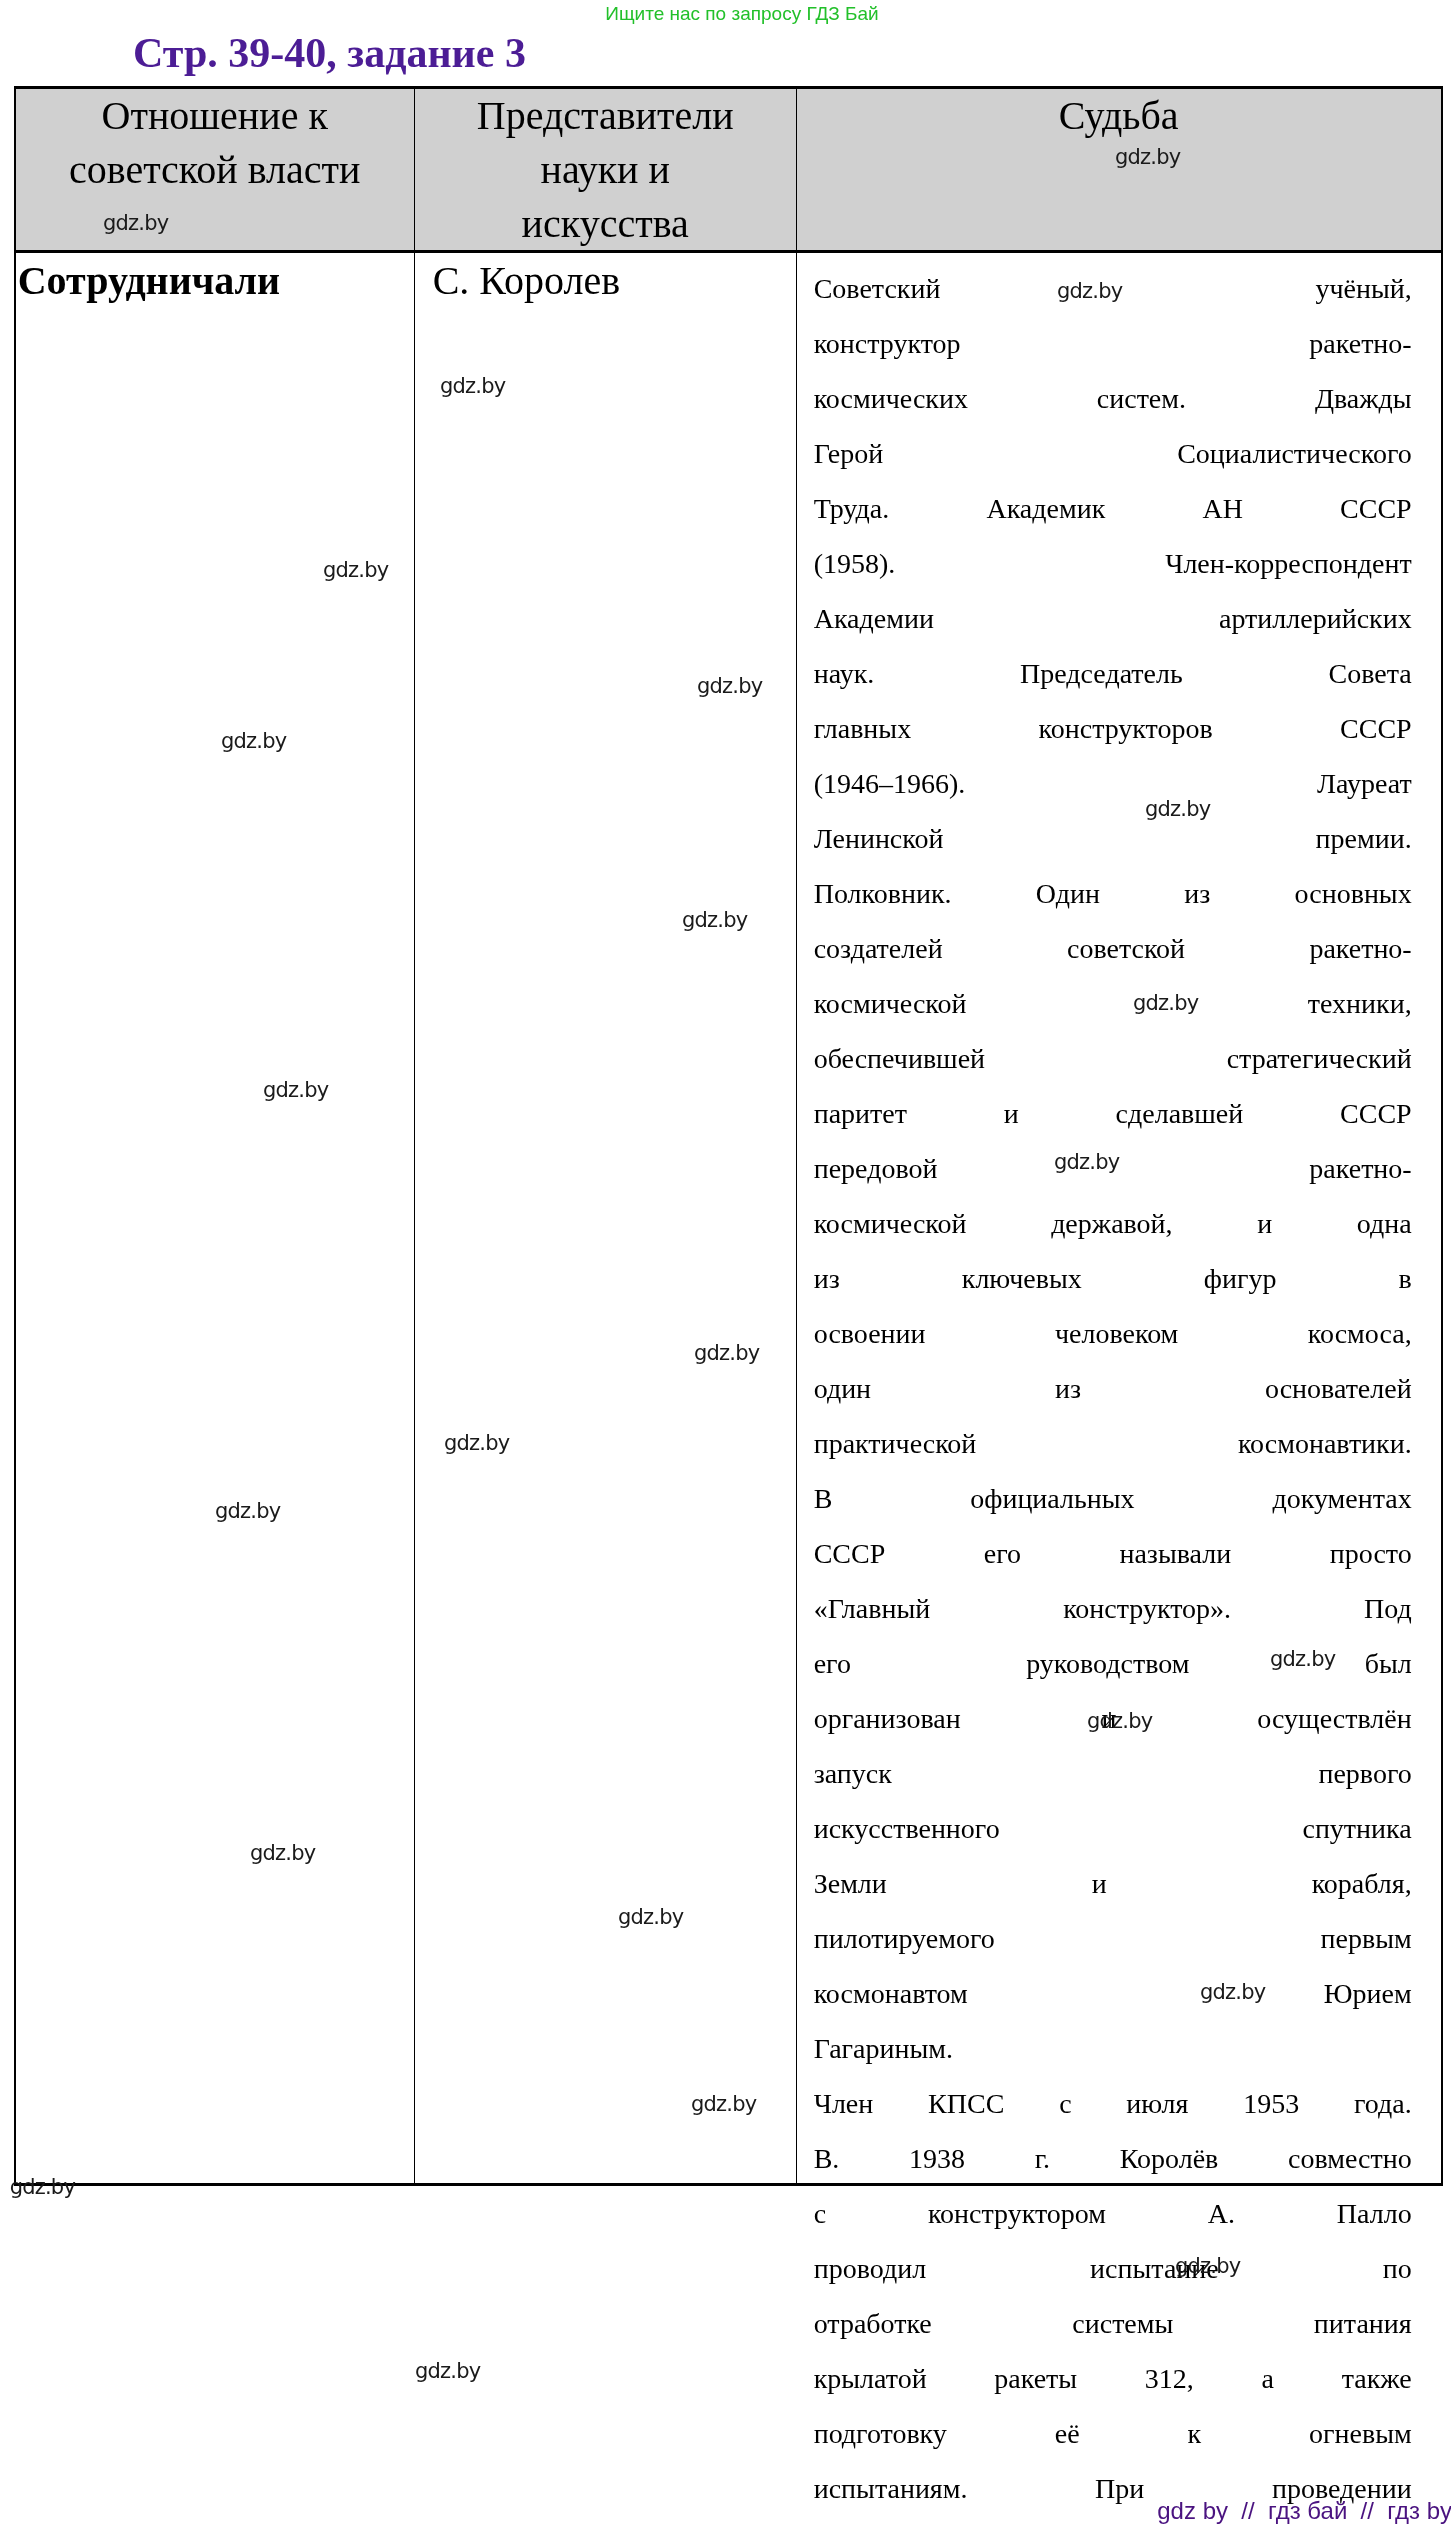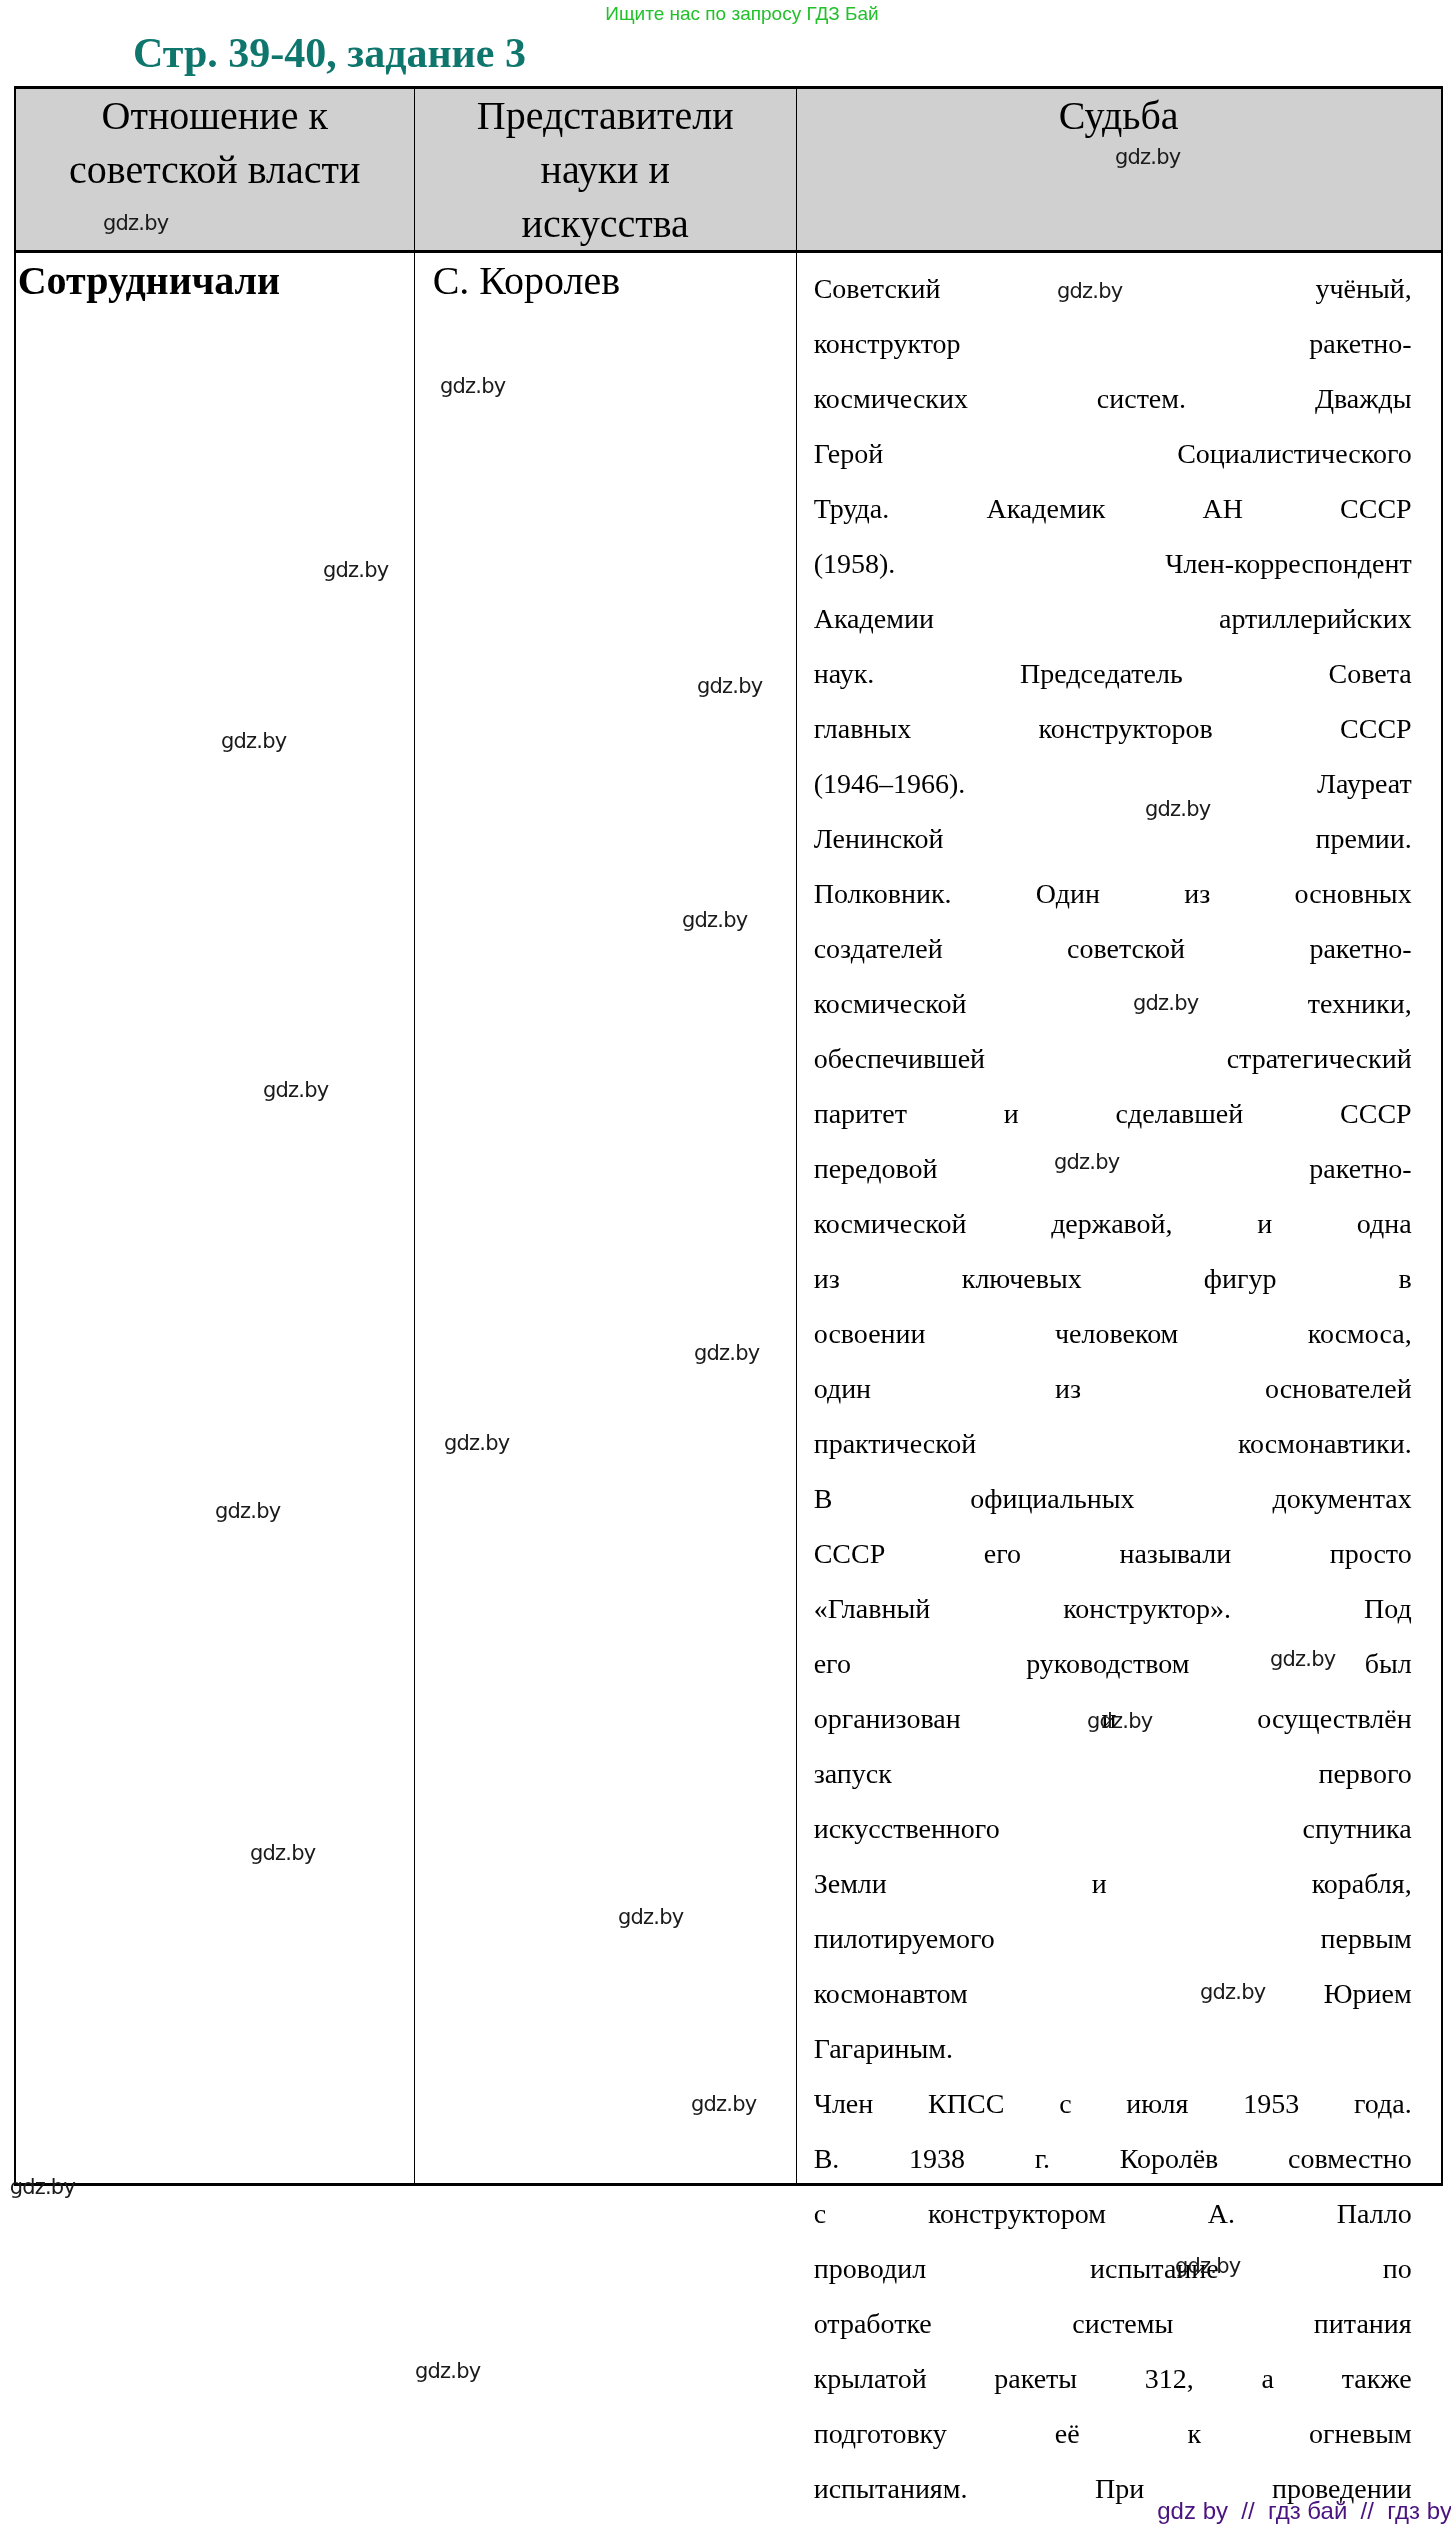--- a/index.html
+++ b/index.html
@@ -5,21 +5,21 @@
   html, body { margin:0; padding:0; background:#ffffff; }
   body { width:1452px; height:2525px; position:relative; overflow:hidden; }
   .banner {
     position:absolute; left:16px; top:0; width:1452px; text-align:center;
     font-family:"Liberation Sans", sans-serif; font-size:19px; line-height:27.4px;
     color:#22c02a;
   }
   .title {
     position:absolute; left:133px; top:29px;
     font-family:"Liberation Serif", serif; font-weight:bold; font-size:42px; line-height:48px;
-    color:#0f766e;
+    color:#4c1d95;
   }
   .table {
     position:absolute; left:13.7px; top:86px; width:1429px; height:2100px;
     border-top:3.2px solid #000; border-bottom:3.2px solid #000;
     border-left:2.4px solid #000; border-right:2.4px solid #000;
     box-sizing:border-box;
   }
   .head-row {
     position:absolute; left:0; top:0; right:0; height:161px;
     background:#d0d0d0; border-bottom:3.2px solid #000;

